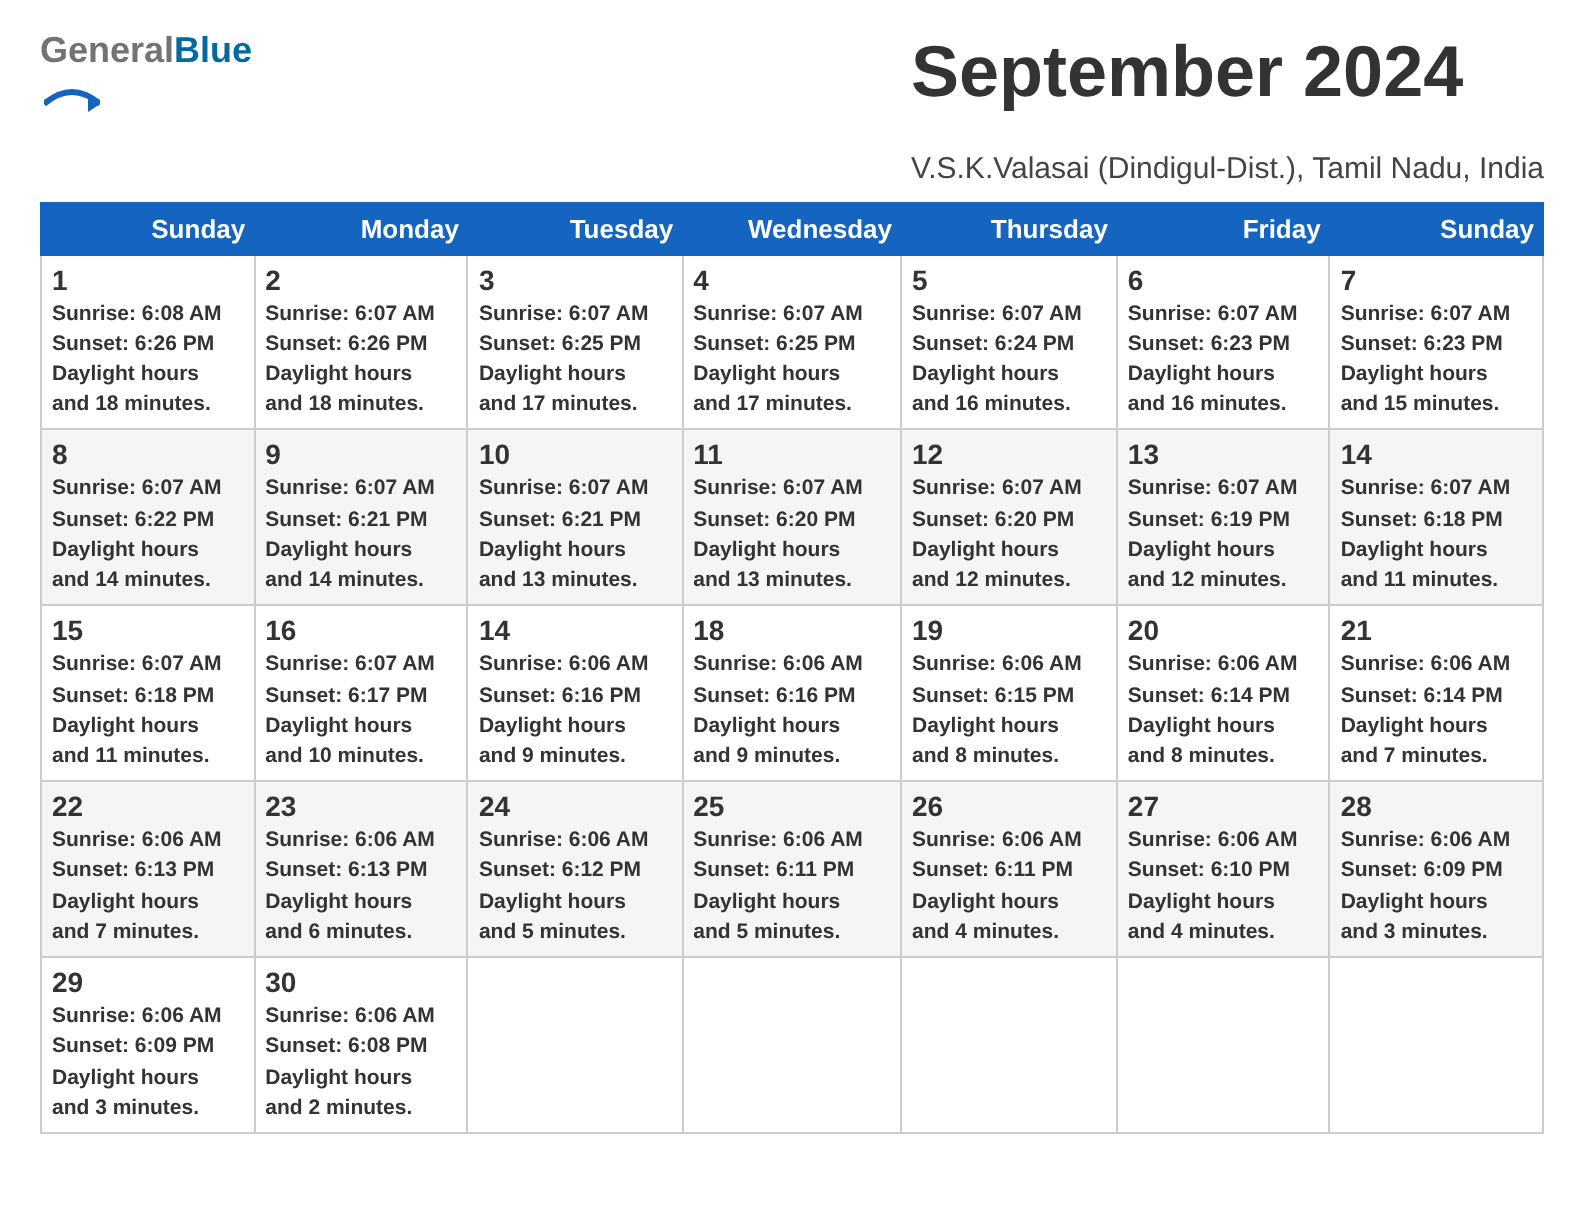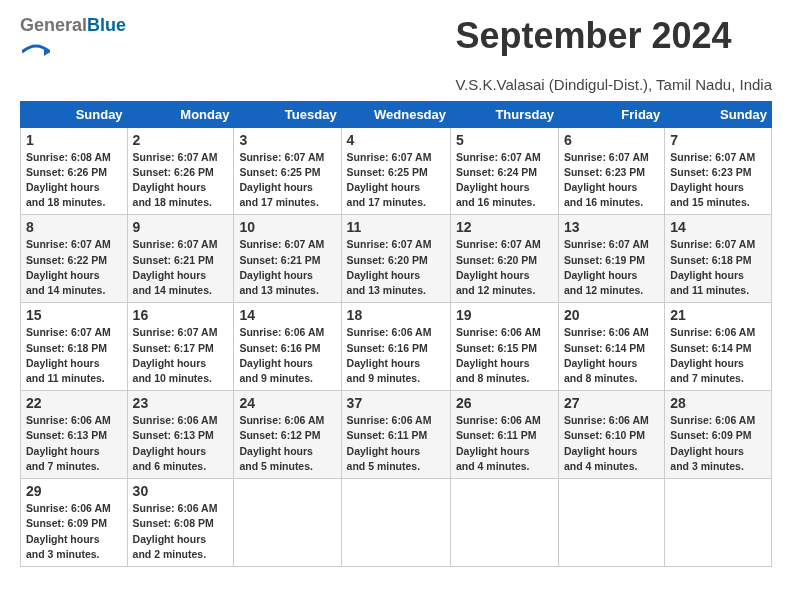--- a/index.html
+++ b/index.html
@@ -347,21 +347,21 @@
           <td>
     <span class="day-num">24</span>
     <div class="day-info">
       Sunrise: 6:06 AM<br>
       Sunset: 6:12 PM<br>
       Daylight hours<br>
       and 5 minutes.
     </div>
   </td>
           <td>
-    <span class="day-num">37</span>
+    <span class="day-num">25</span>
     <div class="day-info">
       Sunrise: 6:06 AM<br>
       Sunset: 6:11 PM<br>
       Daylight hours<br>
       and 5 minutes.
     </div>
   </td>
           <td>
     <span class="day-num">26</span>
     <div class="day-info">

